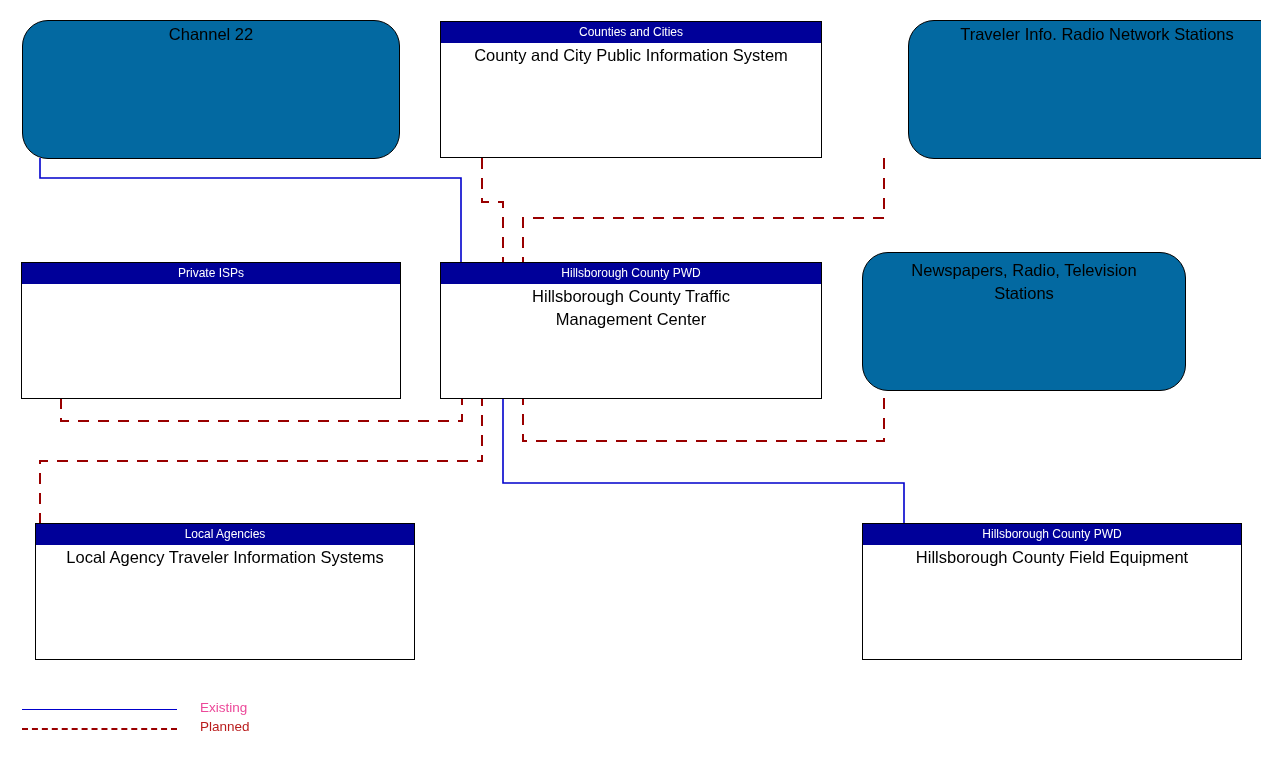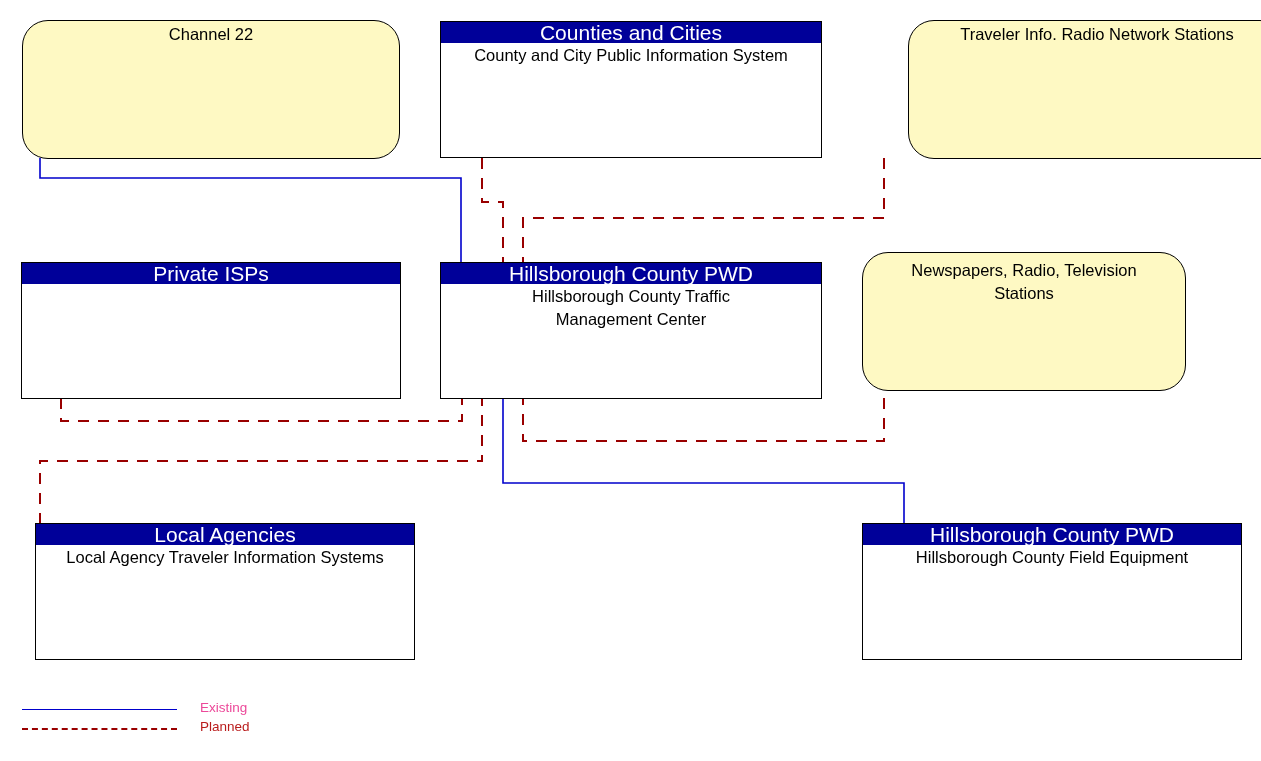--- a/index.html
+++ b/index.html
@@ -31,28 +31,28 @@
   .node {
     position: absolute;
     z-index: 3;
     box-sizing: border-box;
   }
   .node.system {
     background: #ffffff;
     border: 1px solid #000000;
   }
   .node.terminator {
-    background: #fef9c3;
+    background: #0369a1;
     border: 1px solid #000000;
     border-radius: 26px;
   }
   .node-header {
     background: #000099;
     color: #ffffff;
-    font-size: 21px;
+    font-size: 12px;
     line-height: 21px;
     height: 21px;
     text-align: center;
     white-space: nowrap;
     overflow: hidden;
   }
   .node-body {
     color: #000000;
     font-size: 16.5px;
     line-height: 23px;

